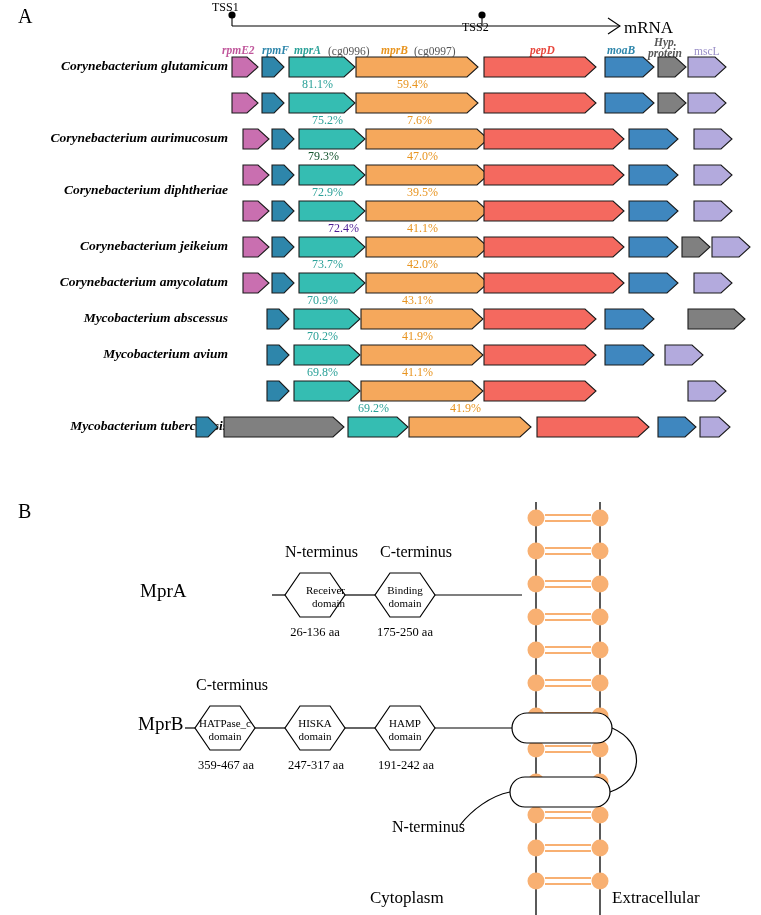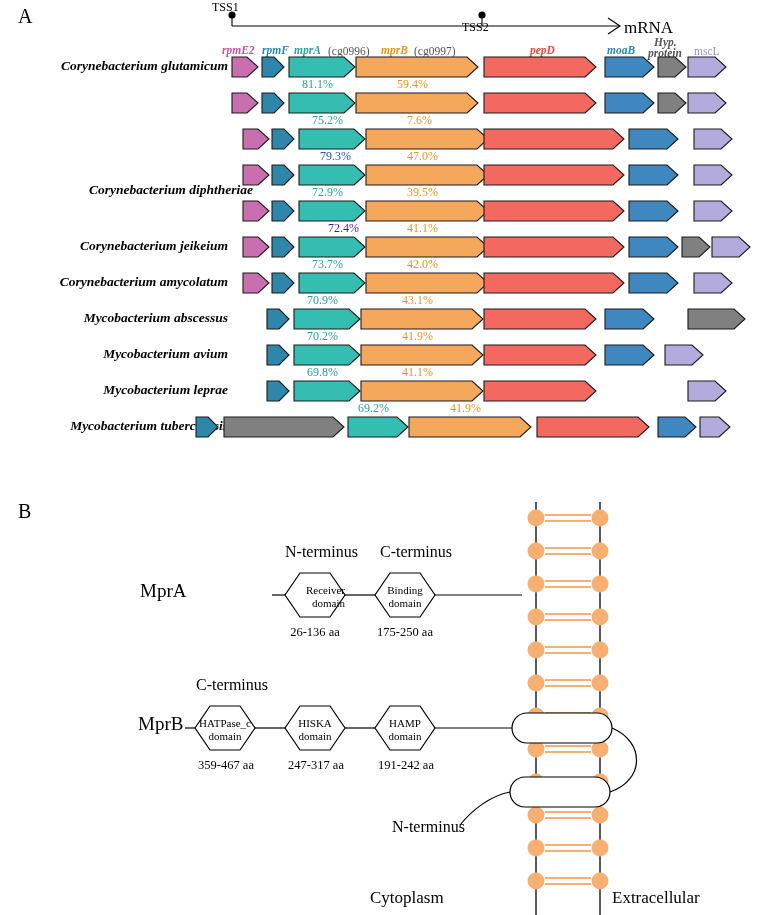--- a/index.html
+++ b/index.html
@@ -157,44 +157,45 @@
           <polygon points="356,5 467,5 478,15 467,25 356,25" fill="#f5a85c" stroke="#1a1a1a" stroke-width="1.1"></polygon>
           <polygon points="484,5 585,5 596,15 585,25 484,25" fill="#f4695f" stroke="#1a1a1a" stroke-width="1.1"></polygon>
           <polygon points="605,5 643,5 654,15 643,25 605,25" fill="#3f87bf" stroke="#1a1a1a" stroke-width="1.1"></polygon>
           <polygon points="658,5 675,5 686,15 675,25 658,25" fill="#808080" stroke="#1a1a1a" stroke-width="1.1"></polygon>
           <polygon points="688,5 715,5 726,15 715,25 688,25" fill="#b3aadd" stroke="#1a1a1a" stroke-width="1.1"></polygon>
         </svg>
         <div class="pct" style="color: rgb(42, 161, 152); top: -11px; left: 302px;">81.1%</div>
         <div class="pct" style="color: rgb(232, 148, 31); top: -11px; left: 397px;">59.4%</div>
       </div>
       <div class="row" style="top: 124px;">
+        <div class="species" style="top: 6px; left: 0px; width: 228px;">Corynebacterium aurimucosum</div>
         <svg style="position:absolute;left:0;top:0;width:761px;height:30px">
           <polygon points="243,5 258,5 269,15 258,25 243,25" fill="#c96fb0" stroke="#1a1a1a" stroke-width="1.1"></polygon>
           <polygon points="272,5 284.1,5 294,15 284.1,25 272,25" fill="#2e86ab" stroke="#1a1a1a" stroke-width="1.1"></polygon>
           <polygon points="299,5 354,5 365,15 354,25 299,25" fill="#35bdb2" stroke="#1a1a1a" stroke-width="1.1"></polygon>
           <polygon points="366,5 477,5 488,15 477,25 366,25" fill="#f5a85c" stroke="#1a1a1a" stroke-width="1.1"></polygon>
           <polygon points="484,5 613,5 624,15 613,25 484,25" fill="#f4695f" stroke="#1a1a1a" stroke-width="1.1"></polygon>
           <polygon points="629,5 667,5 678,15 667,25 629,25" fill="#3f87bf" stroke="#1a1a1a" stroke-width="1.1"></polygon>
           <polygon points="694,5 721,5 732,15 721,25 694,25" fill="#b3aadd" stroke="#1a1a1a" stroke-width="1.1"></polygon>
         </svg>
         <div class="pct" style="color: rgb(42, 161, 152); top: -11px; left: 312px;">75.2%</div>
         <div class="pct" style="color: rgb(232, 148, 31); top: -11px; left: 407px;">7.6%</div>
       </div>
       <div class="row" style="top: 160px;">
-        <div class="species" style="top: 22px; left: 0px; width: 228px; padding-left: 25px;">Corynebacterium diphtheriae</div>
+        <div class="species" style="top: 22px; left: 0px; width: 228px;">Corynebacterium diphtheriae</div>
         <svg style="position:absolute;left:0;top:0;width:761px;height:30px">
           <polygon points="243,5 258,5 269,15 258,25 243,25" fill="#c96fb0" stroke="#1a1a1a" stroke-width="1.1"></polygon>
           <polygon points="272,5 284.1,5 294,15 284.1,25 272,25" fill="#2e86ab" stroke="#1a1a1a" stroke-width="1.1"></polygon>
           <polygon points="299,5 354,5 365,15 354,25 299,25" fill="#35bdb2" stroke="#1a1a1a" stroke-width="1.1"></polygon>
           <polygon points="366,5 477,5 488,15 477,25 366,25" fill="#f5a85c" stroke="#1a1a1a" stroke-width="1.1"></polygon>
           <polygon points="484,5 613,5 624,15 613,25 484,25" fill="#f4695f" stroke="#1a1a1a" stroke-width="1.1"></polygon>
           <polygon points="629,5 667,5 678,15 667,25 629,25" fill="#3f87bf" stroke="#1a1a1a" stroke-width="1.1"></polygon>
           <polygon points="694,5 721,5 732,15 721,25 694,25" fill="#b3aadd" stroke="#1a1a1a" stroke-width="1.1"></polygon>
         </svg>
-        <div class="pct" style="color: #1d4ed8; top: -11px; left: 320px;">79.3%</div>
+        <div class="pct" style="color: #14532d; top: -11px; left: 308px;">79.3%</div>
         <div class="pct" style="color: rgb(232, 148, 31); top: -11px; left: 407px;">47.0%</div>
       </div>
       <div class="row" style="top: 196px;">
         <svg style="position:absolute;left:0;top:0;width:761px;height:30px">
           <polygon points="243,5 258,5 269,15 258,25 243,25" fill="#c96fb0" stroke="#1a1a1a" stroke-width="1.1"></polygon>
           <polygon points="272,5 284.1,5 294,15 284.1,25 272,25" fill="#2e86ab" stroke="#1a1a1a" stroke-width="1.1"></polygon>
           <polygon points="299,5 354,5 365,15 354,25 299,25" fill="#35bdb2" stroke="#1a1a1a" stroke-width="1.1"></polygon>
           <polygon points="366,5 477,5 488,15 477,25 366,25" fill="#f5a85c" stroke="#1a1a1a" stroke-width="1.1"></polygon>
           <polygon points="484,5 613,5 624,15 613,25 484,25" fill="#f4695f" stroke="#1a1a1a" stroke-width="1.1"></polygon>
           <polygon points="629,5 667,5 678,15 667,25 629,25" fill="#3f87bf" stroke="#1a1a1a" stroke-width="1.1"></polygon>
@@ -252,21 +253,20 @@
           <polygon points="294,5 349,5 360,15 349,25 294,25" fill="#35bdb2" stroke="#1a1a1a" stroke-width="1.1"></polygon>
           <polygon points="361,5 472,5 483,15 472,25 361,25" fill="#f5a85c" stroke="#1a1a1a" stroke-width="1.1"></polygon>
           <polygon points="484,5 585,5 596,15 585,25 484,25" fill="#f4695f" stroke="#1a1a1a" stroke-width="1.1"></polygon>
           <polygon points="605,5 643,5 654,15 643,25 605,25" fill="#3f87bf" stroke="#1a1a1a" stroke-width="1.1"></polygon>
           <polygon points="665,5 692,5 703,15 692,25 665,25" fill="#b3aadd" stroke="#1a1a1a" stroke-width="1.1"></polygon>
         </svg>
         <div class="pct" style="color: rgb(42, 161, 152); top: -11px; left: 307px;">70.2%</div>
         <div class="pct" style="color: rgb(232, 148, 31); top: -11px; left: 402px;">41.9%</div>
       </div>
       <div class="row" style="top: 376px;">
-        <div class="species" style="top: 6px; left: 0px; width: 228px;">Mycobacterium leprae</div>
         <svg style="position:absolute;left:0;top:0;width:761px;height:30px">
           <polygon points="267,5 279.1,5 289,15 279.1,25 267,25" fill="#2e86ab" stroke="#1a1a1a" stroke-width="1.1"></polygon>
           <polygon points="294,5 349,5 360,15 349,25 294,25" fill="#35bdb2" stroke="#1a1a1a" stroke-width="1.1"></polygon>
           <polygon points="361,5 472,5 483,15 472,25 361,25" fill="#f5a85c" stroke="#1a1a1a" stroke-width="1.1"></polygon>
           <polygon points="484,5 585,5 596,15 585,25 484,25" fill="#f4695f" stroke="#1a1a1a" stroke-width="1.1"></polygon>
           <polygon points="688,5 715,5 726,15 715,25 688,25" fill="#b3aadd" stroke="#1a1a1a" stroke-width="1.1"></polygon>
         </svg>
         <div class="pct" style="color: rgb(42, 161, 152); top: -11px; left: 307px;">69.8%</div>
         <div class="pct" style="color: rgb(232, 148, 31); top: -11px; left: 402px;">41.1%</div>
       </div>

